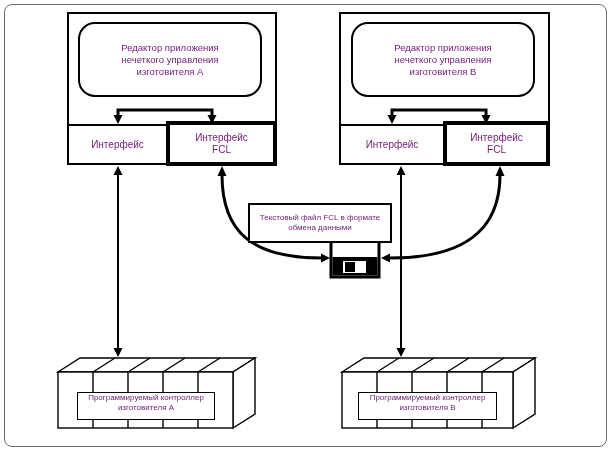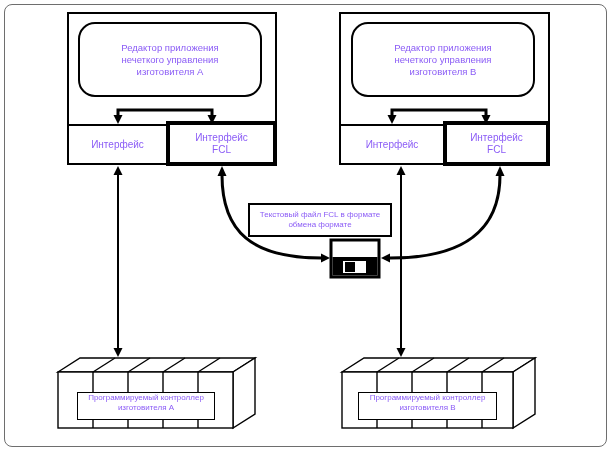--- a/index.html
+++ b/index.html
@@ -1,21 +1,21 @@
 <!DOCTYPE html>
 <html><head>
 <meta charset="utf-8">
 <style>
   html, body { margin: 0; padding: 0; background: #fff; }
   #stage {
     position: relative;
     width: 611px; height: 451px;
     background: #ffffff;
     font-family: "Liberation Sans", "DejaVu Sans", sans-serif;
-    color: #8b5cf6;
+    color: #701a75;
     overflow: hidden;
   }
   .page-frame {
     position: absolute;
     left: 4px; top: 4px; width: 601px; height: 441px;
     border: 1px solid #6e6e6e;
     border-radius: 8px;
   }
   .abs { position: absolute; box-sizing: border-box; }
   .outer-box { border: 2px solid #000; background: transparent; }
@@ -182,20 +182,20 @@
     </div>
   </div>
 
   <div class="abs ctrl-label" style="left:358px; top:392px; width:139px; height:28px;">
     <div>
       <span class="line">Программируемый контроллер</span>
       <span class="line">изготовителя B</span>
     </div>
   </div>
 
-  <div class="abs file-box" style="left:248px; top:203px; width:144px; height:34px;text-align:center;">
+  <div class="abs file-box" style="left:248px; top:203px; width:144px; height:40px;text-align:center;">
     <div>
       <span class="line">Текстовый файл FCL в формате</span>
-      <span class="line">обмена формате</span>
+      <span class="line">обмена данными</span>
     </div>
   </div>
 
 </div>
 
 </body></html>

